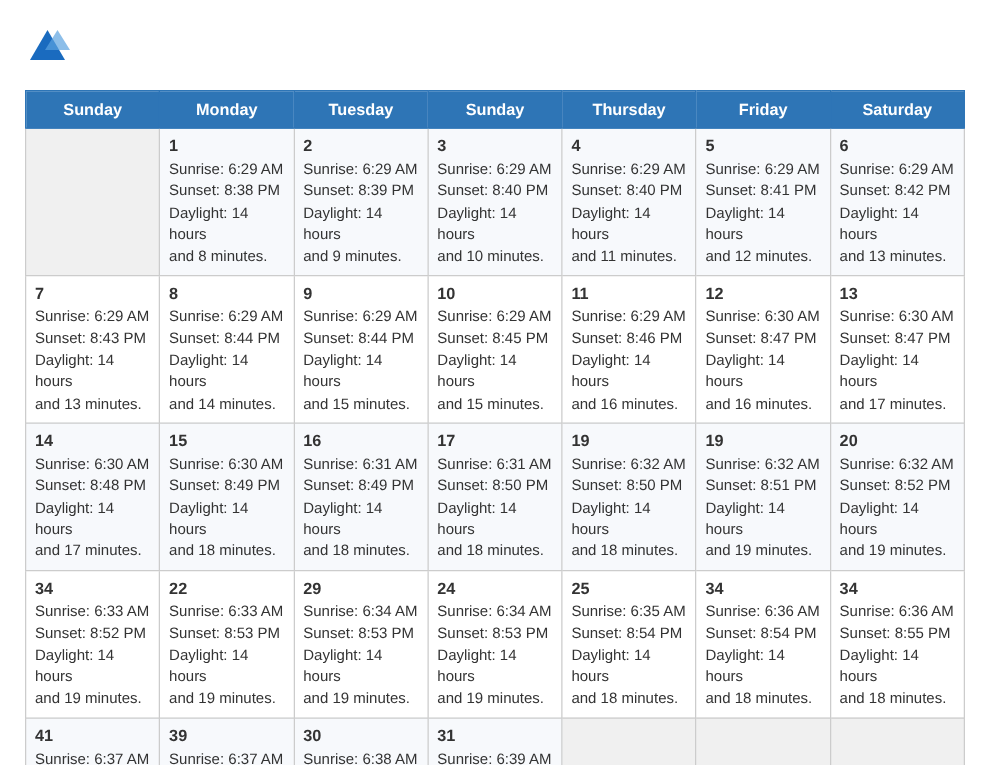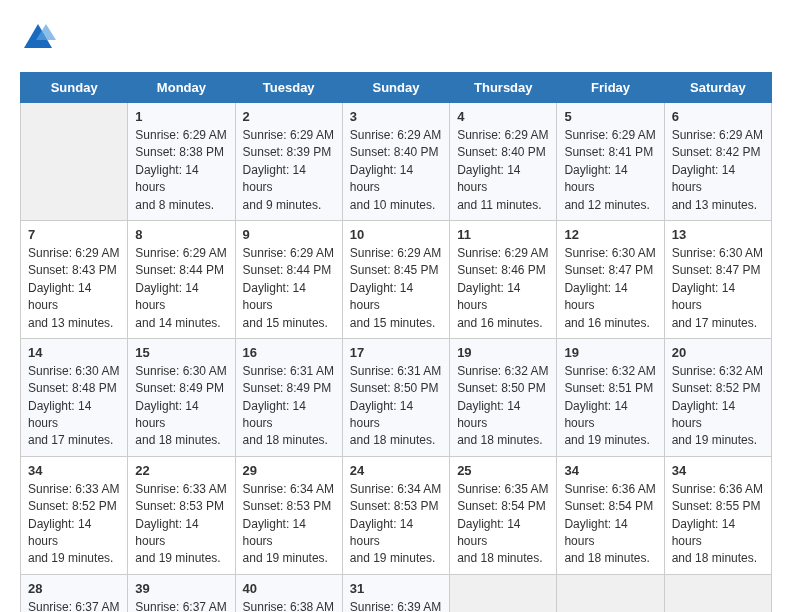--- a/index.html
+++ b/index.html
@@ -320,35 +320,35 @@
         <td>
           <span class="day-num">34</span>
           <div class="day-info" style="white-space: pre-line;">Sunrise: 6:36 AM
 Sunset: 8:55 PM
 Daylight: 14 hours
 and 18 minutes.</div>
         </td>
       </tr>
       <tr>
         <td>
-          <span class="day-num">28</span>
+          <span class="day-num">41</span>
           <div class="day-info" style="white-space: pre-line;">Sunrise: 6:37 AM
 Sunset: 8:55 PM
 Daylight: 14 hours
 and 18 minutes.</div>
         </td>
         <td>
           <span class="day-num">39</span>
           <div class="day-info" style="white-space: pre-line;">Sunrise: 6:37 AM
 Sunset: 8:55 PM
 Daylight: 14 hours
 and 17 minutes.</div>
         </td>
         <td>
-          <span class="day-num">40</span>
+          <span class="day-num">30</span>
           <div class="day-info" style="white-space: pre-line;">Sunrise: 6:38 AM
 Sunset: 8:56 PM
 Daylight: 14 hours
 and 17 minutes.</div>
         </td>
         <td>
           <span class="day-num">31</span>
           <div class="day-info" style="white-space: pre-line;">Sunrise: 6:39 AM
 Sunset: 8:56 PM
 Daylight: 14 hours

